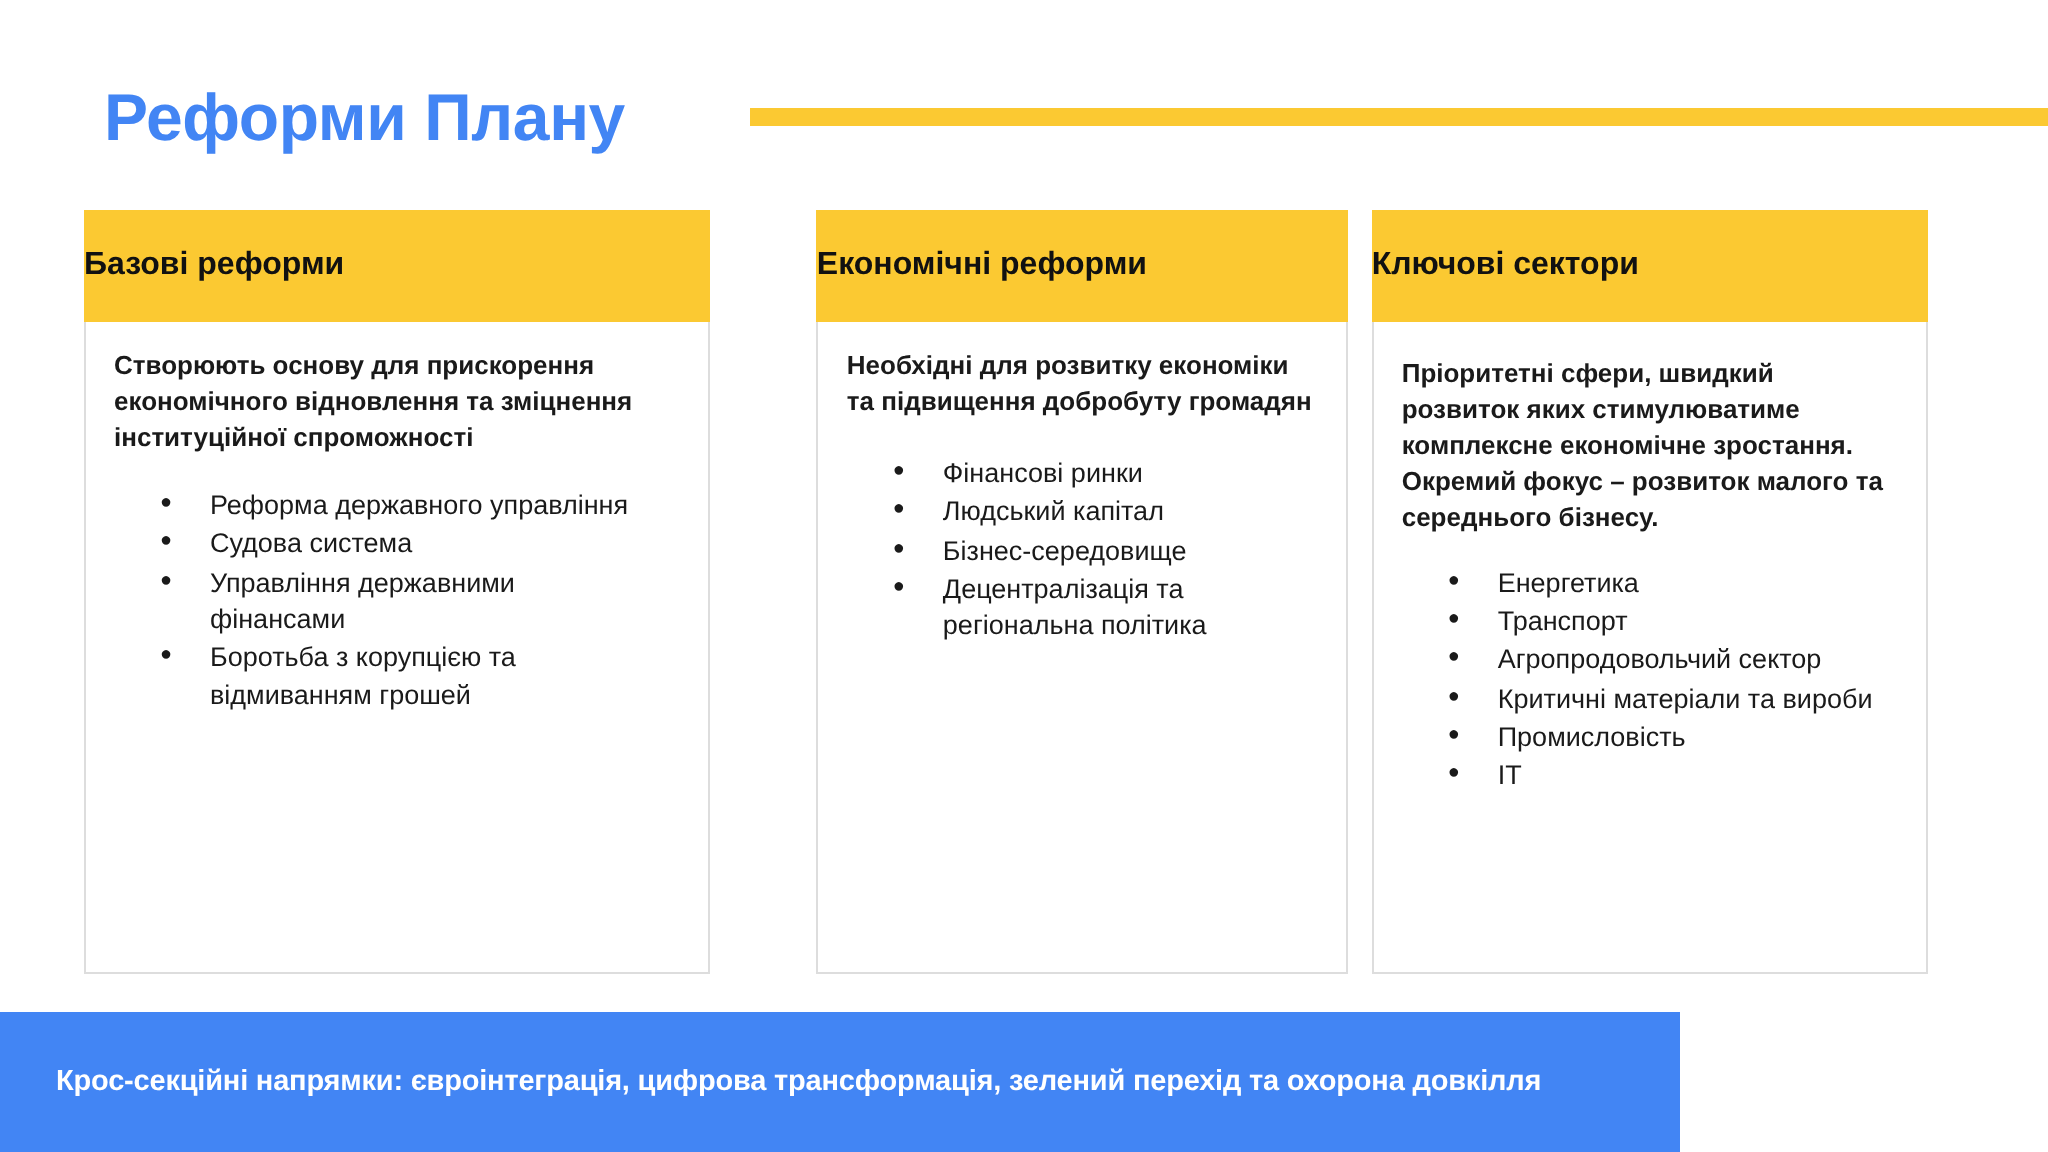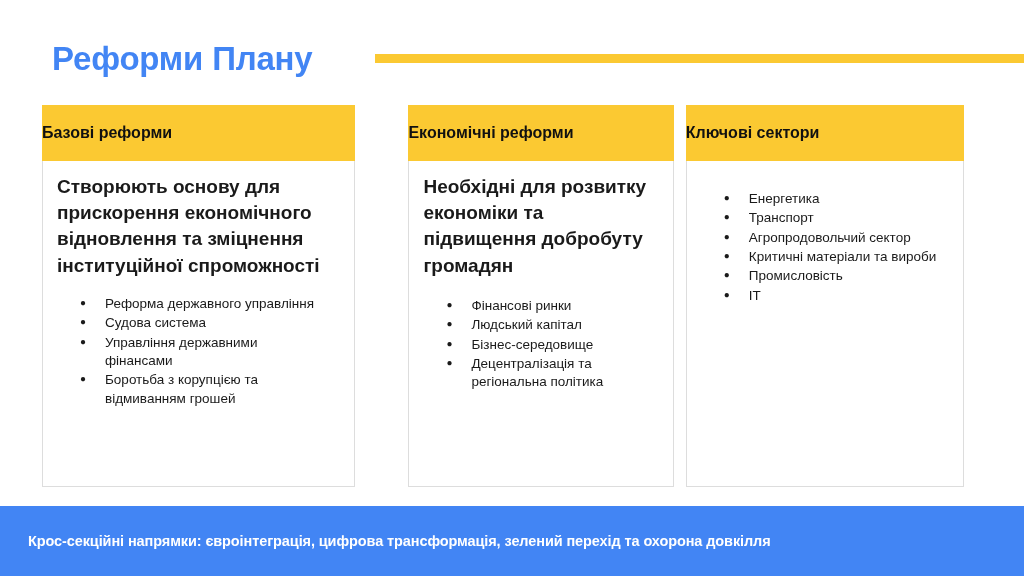--- a/index.html
+++ b/index.html
@@ -85,21 +85,21 @@
 
   .card-body {
     flex: 1 1 auto;
     border: 1px solid #dddddd;
     border-top: none;
     padding: 13px 14px 10px 14px;
     overflow: hidden;
   }
 
   .card-intro {
-    font-size: 19px;
+    font-size: 13px;
     font-weight: bold;
     color: #1a1a1a;
     line-height: 1.38;
     margin-bottom: 14px;
   }
 
   .card-list {
     list-style: none;
     margin: 12px;
     padding: 0;
@@ -128,21 +128,21 @@
   .card--base .card-intro { margin-bottom: 16px; }
   .card--econ .card-intro { margin-bottom: 18px; }
   .card--sect .card-body { padding-top: 17px; }
   .card--sect .card-intro { margin-bottom: 15px; }
 
   
   .footer-banner {
     position: absolute;
     left: 0;
     top: 506px;
-    width: 1024px;
+    width: 840px;
     height: 70px;
     background: #4285f4;
     display: flex;
     align-items: center;
   }
 
   .footer-text {
     font-size: 14.5px;
     font-weight: bold;
     color: #ffffff;
@@ -189,20 +189,21 @@
         <li>Децентралізація та регіональна політика</li>
       </ul>
     </div>
   </div>
 
   <div class="card card--sect">
     <div class="card-header">
       <div class="card-header-text">Ключові сектори</div>
     </div>
     <div class="card-body">
+      <div class="card-intro">Пріоритетні сфери, швидкий розвиток яких стимулюватиме комплексне економічне зростання. Окремий фокус – розвиток малого та середнього бізнесу.</div>
       <ul class="card-list">
         <li>Енергетика</li>
         <li>Транспорт</li>
         <li>Агропродовольчий сектор</li>
         <li>Критичні матеріали та вироби</li>
         <li>Промисловість</li>
         <li>ІТ</li>
       </ul>
     </div>
   </div>

